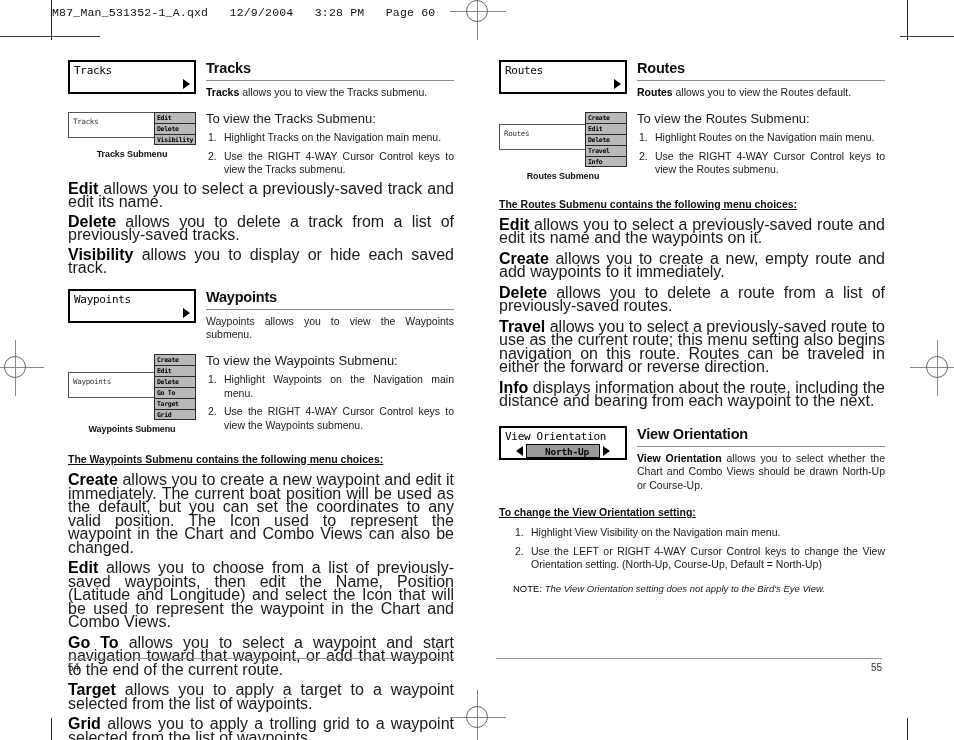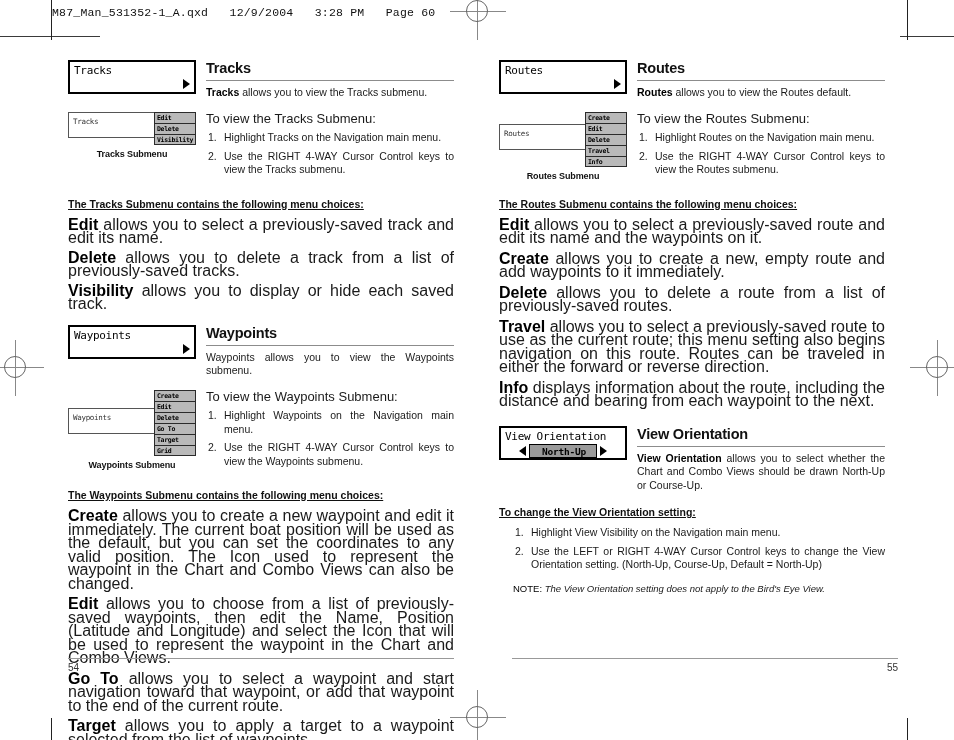--- a/index.html
+++ b/index.html
@@ -124,21 +124,21 @@
     border-bottom: 5px solid transparent;
   }
   .lcd-pill {
     background: #9a9a9a;
     border: 1px solid #000;
     color: #000;
     font-family: "DejaVu Sans Mono", monospace;
     font-size: 9.5px;
     font-weight: bold;
     line-height: 11px;
-    padding: 1px 10px 0 12px;
+    padding: 1px 10px 0 18px;
     text-align: center;
     letter-spacing: -0.2px;
   }
 
   .head-text {
     flex: 1 1 auto;
     padding-left: 10px;
     min-width: 0;
   }
   h2.sec-title {
@@ -281,21 +281,21 @@
     top: 658px;
     width: 386px;
   }
   .footer .frule { height: 1px; background: #999; }
   .footer .pnum {
     font-size: 10px;
     color: #333;
     margin-top: 3px;
   }
   .footer-left  { left: 68px; }
-  .footer-right { left: 512px; }
+  .footer-right { left: 496px; }
   .footer-right .pnum { text-align: right; }
 </style>
 </head>
 <body>
 
 <div class="slug">M87_Man_531352-1_A.qxd   12/9/2004   3:28 PM   Page 60</div>
 <div class="trim-rule trim-top-left"></div>
 <div class="trim-rule trim-top-right"></div>
 <div class="trim-rule edge-left"></div>
 <div class="trim-rule edge-left2"></div>
@@ -353,21 +353,20 @@
     </div>
     <div class="art-text">
       <p class="intro-line">To view the Tracks Submenu:</p>
       <ol class="steps">
         <li>Highlight Tracks on the Navigation main menu.</li>
         <li>Use the RIGHT 4-WAY Cursor Control keys to view the Tracks submenu.</li>
       </ol>
     </div>
   </div>
 
-  <div class="choices-head">The Tracks Submenu contains the following menu choices:</div>
   <p class="body tight"><b>Edit</b><span> allows you to select a previously-saved track and edit its name.</span></p>
   <p class="body tight"><b>Delete</b><span> allows you to delete a track from a list of previously-saved tracks.</span></p>
   <p class="body tight"><b>Visibility</b><span> allows you to display or hide each saved track.</span></p>
 
   <div class="section-head" style="margin-top:14px;">
     <div class="lcd-wrap">
       <div class="lcd-box">
         <div class="lcd-label">Waypoints</div>
         <div class="lcd-arrow-right"></div>
       </div>

